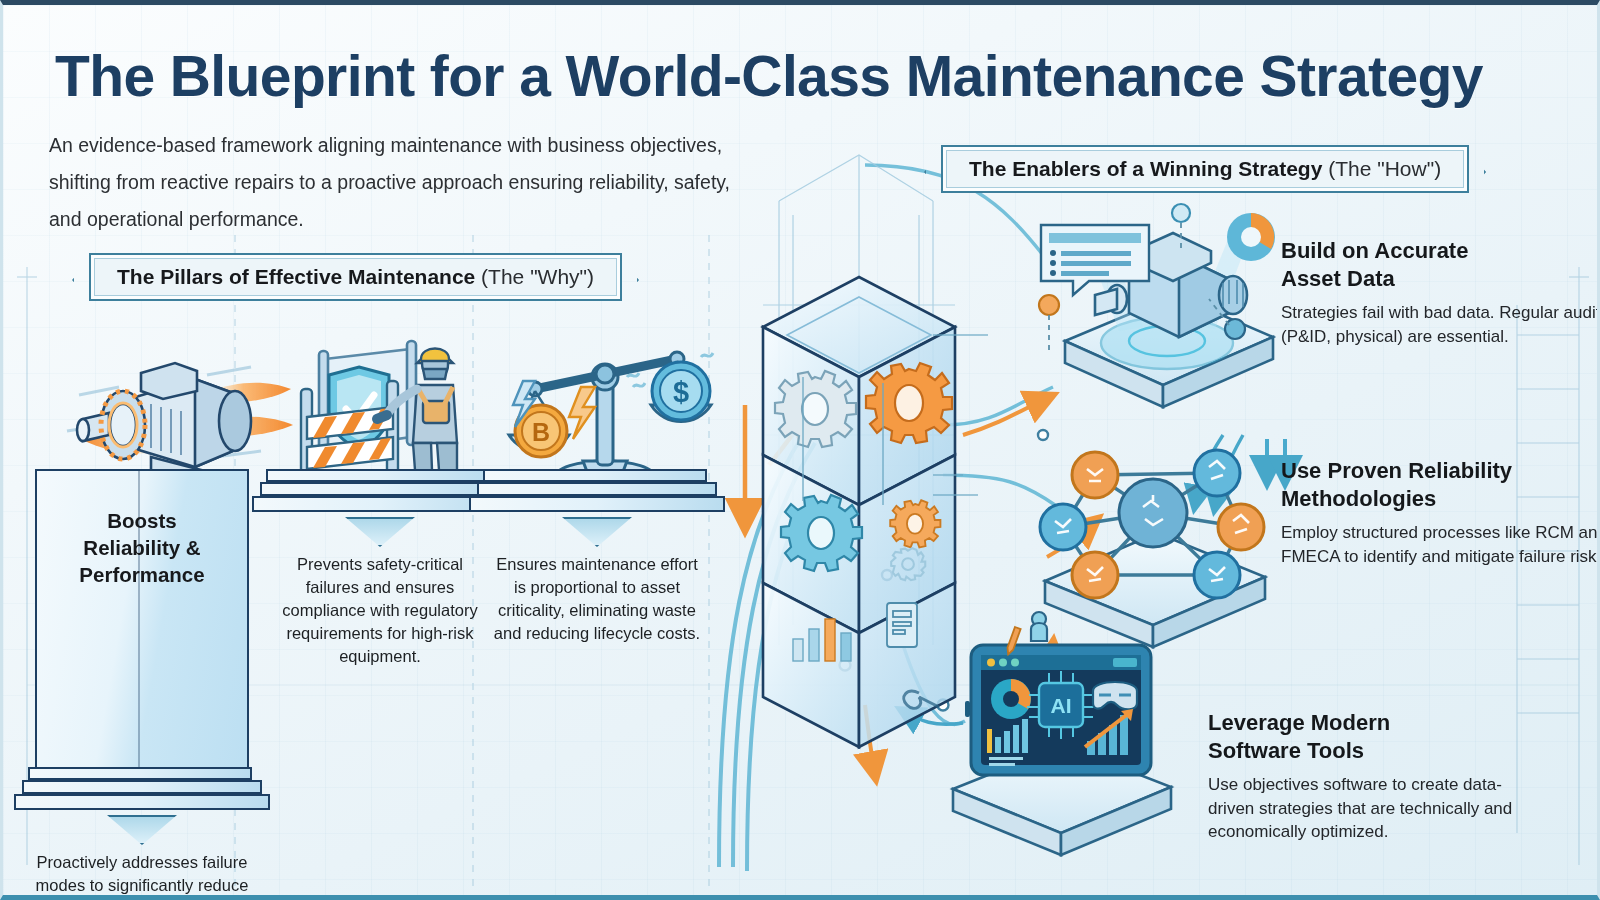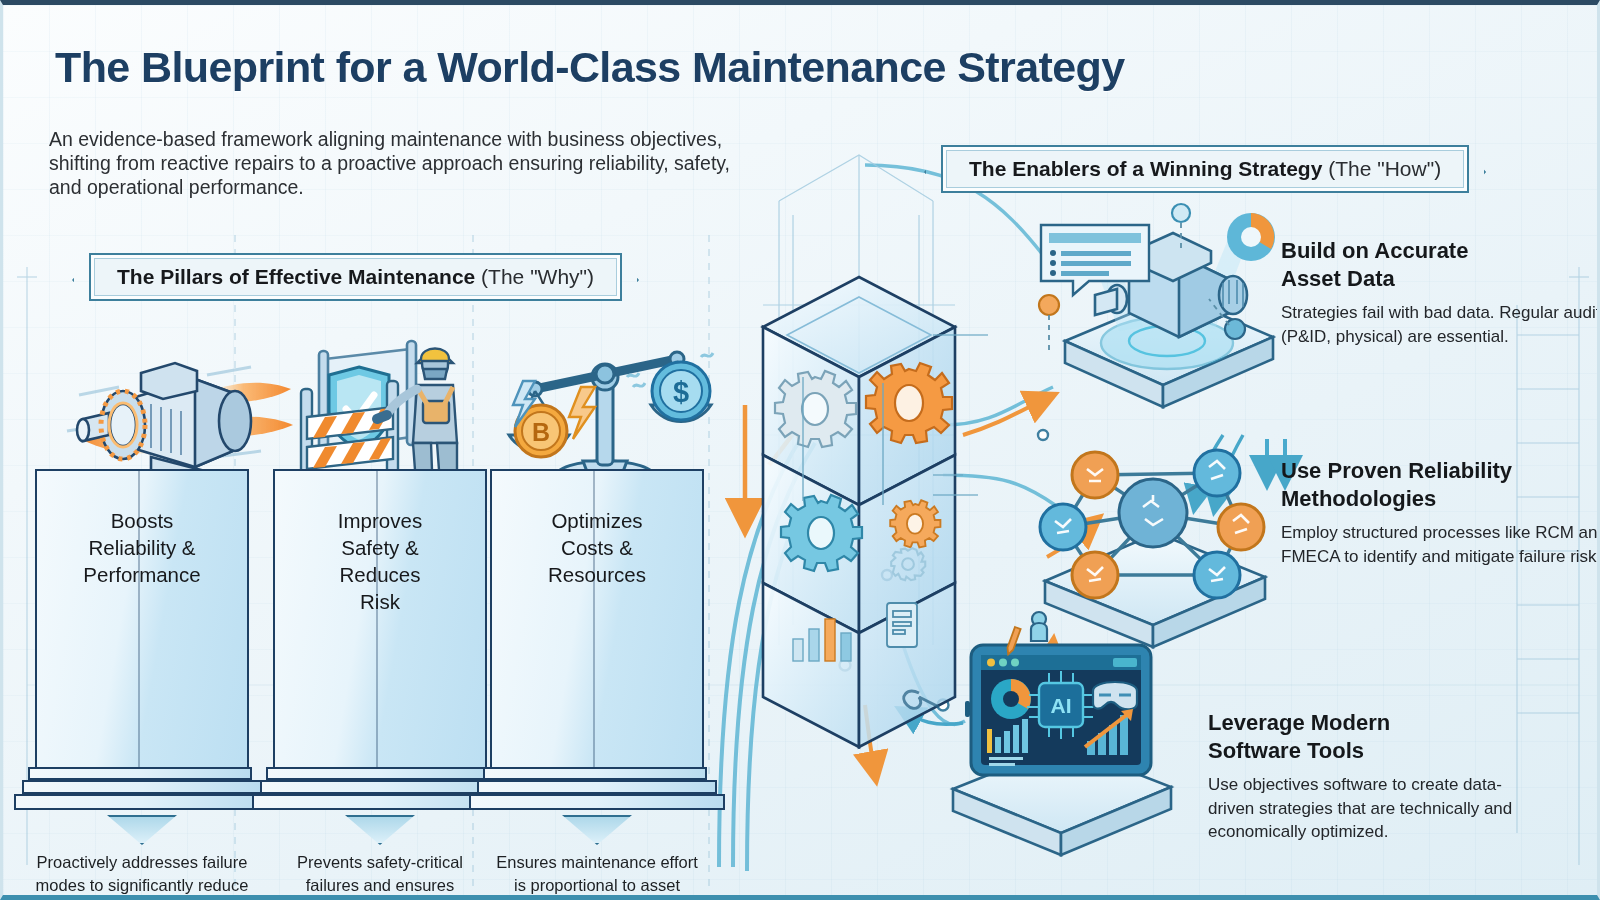--- a/index.html
+++ b/index.html
@@ -27,27 +27,27 @@
       linear-gradient(to bottom, rgba(120,175,205,.10) 1px, transparent 1px);
     background-size: 46px 46px;
     opacity: .55;
     pointer-events: none;
   }
   #bpdeco { position: absolute; inset: 0; pointer-events: none; }
 
   
   .title {
     position: absolute; left: 52px; top: 38px; width: 1500px;
-    font-size: 43px; font-weight: bold; letter-spacing: -.6px;
+    font-size: 57px; font-weight: bold; letter-spacing: -.6px;
     color: #1d3f63;
     text-shadow: 0 1px 0 rgba(255,255,255,.85);
   }
   .subtitle {
     position: absolute; left: 46px; top: 122px; width: 700px;
-    font-size: 19.5px; line-height: 24px; color: #2c2f33;
+    font-size: 19.5px; line-height: 37px; color: #2c2f33;
   }
 
   
   .ribbon {
     position: absolute; height: 48px;
     display: flex; align-items: center; justify-content: center;
     background: #edf5f9;
     border: 2px solid #3d7f9c;
     box-shadow: inset 0 0 0 3px #fbfdfe, inset 0 0 0 4px #a9cddd;
     padding: 0 26px;
@@ -80,21 +80,21 @@
     background: linear-gradient(100deg,#f4fafd 0%, #e7f4fb 42%, #c9e6f5 58%, #bcdff2 100%);
     border: 2.4px solid #1d3f63;
     border-bottom: none;
   }
   .column::after{
     content:""; position:absolute; left:48%; top:0; bottom:0; width:2px;
     background: rgba(29,63,99,.35);
   }
   .col-label {
     position: absolute; left: 0; right: 0; top: 36px;
-    text-align: center; font-size: 20.5px; font-weight: normal;
+    text-align: center; font-size: 20.5px; font-weight: bold;
     line-height: 27px; color: #17191c; z-index:2;
   }
   .plinth {
     position: relative; height: 46px;
     display:flex; flex-direction: column; align-items:center;
   }
   .plinth i {
     display:block; background: linear-gradient(100deg,#f3f9fc 0%,#e1f1fa 50%,#b9dcef 100%);
     border: 2.4px solid #1d3f63;
   }
@@ -612,37 +612,31 @@
         <i></i>
         <i></i>
         <i></i>
       </div>
     <div class="down-arrow"></div>
     <div class="cap">Proactively addresses failure modes to significantly reduce expensive, unplanned downtime.</div>
   </div>
 
   <div class="pillar" id="pillar-1">
     <div class="art"></div>
-    <div class="column">
-      <div class="col-label">Improves<br>Safety &amp;<br>Reduces<br>Risk</div>
-    </div>
     <div class="plinth">
         <i></i>
         <i></i>
         <i></i>
       </div>
     <div class="down-arrow"></div>
     <div class="cap">Prevents safety-critical failures and ensures compliance with regulatory requirements for high-risk equipment.</div>
   </div>
 
   <div class="pillar" id="pillar-2">
     <div class="art"></div>
-    <div class="column">
-      <div class="col-label">Optimizes<br>Costs &amp;<br>Resources</div>
-    </div>
     <div class="plinth">
         <i></i>
         <i></i>
         <i></i>
       </div>
     <div class="down-arrow"></div>
     <div class="cap">Ensures maintenance effort is proportional to asset criticality, eliminating waste and reducing lifecycle costs.</div>
   </div>
 
   <div class="enabler" id="enabler-0">

